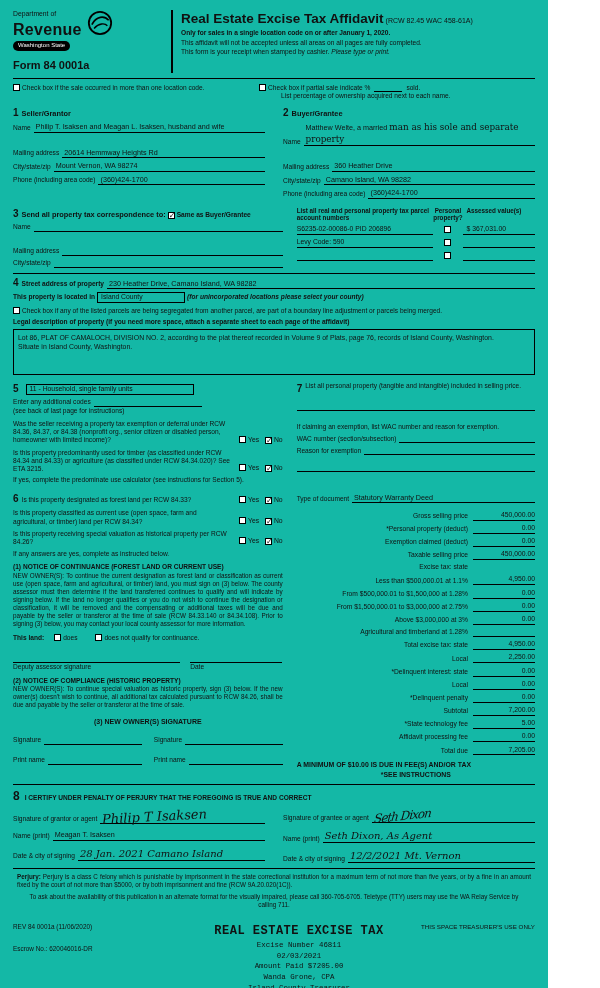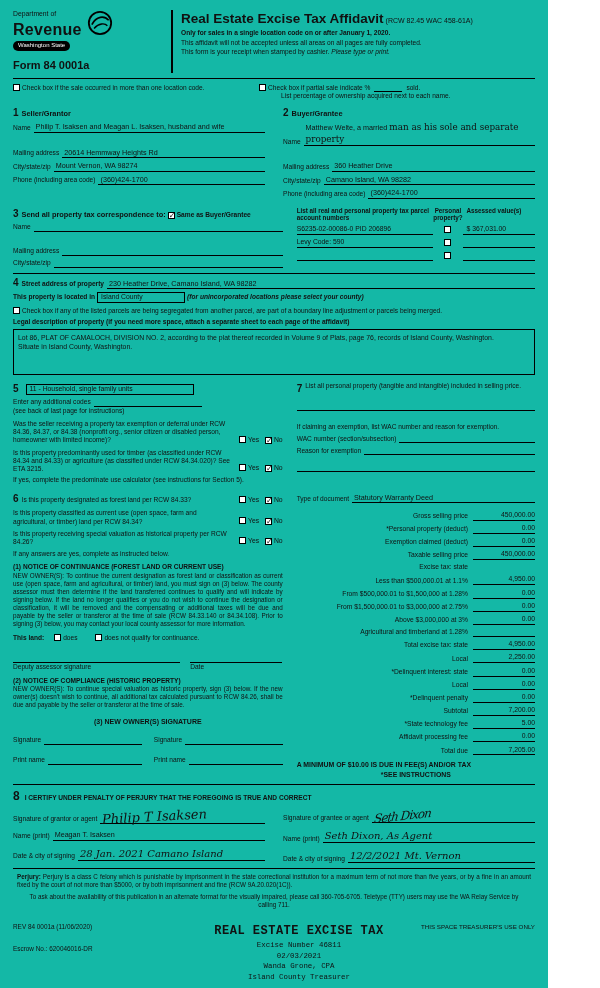--- a/index.html
+++ b/index.html
@@ -525,19 +525,20 @@
       <div>REV 84 0001a (11/06/2020)</div>
       <div class="escrow">
         <span>Escrow No.:</span>
         <span>620046016-DR</span>
       </div>
     </div>
     <div class="stamp">
       <div class="stamp-title">REAL ESTATE EXCISE TAX</div>
       <div>Excise Number 46811</div>
       <div>02/03/2021</div>
+      <div>Amount Paid $7205.00</div>
       <div>Wanda Grone, CPA</div>
       <div>Island County Treasurer</div>
     </div>
     <div class="f-right">THIS SPACE TREASURER'S USE ONLY</div>
   </div>
 
 </div>
 
 </body></html>

